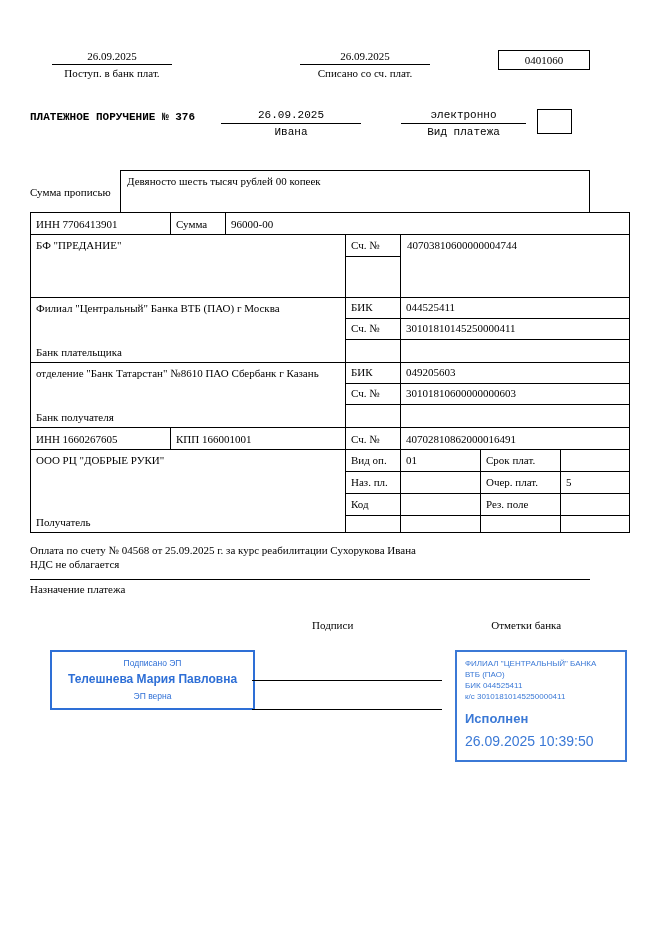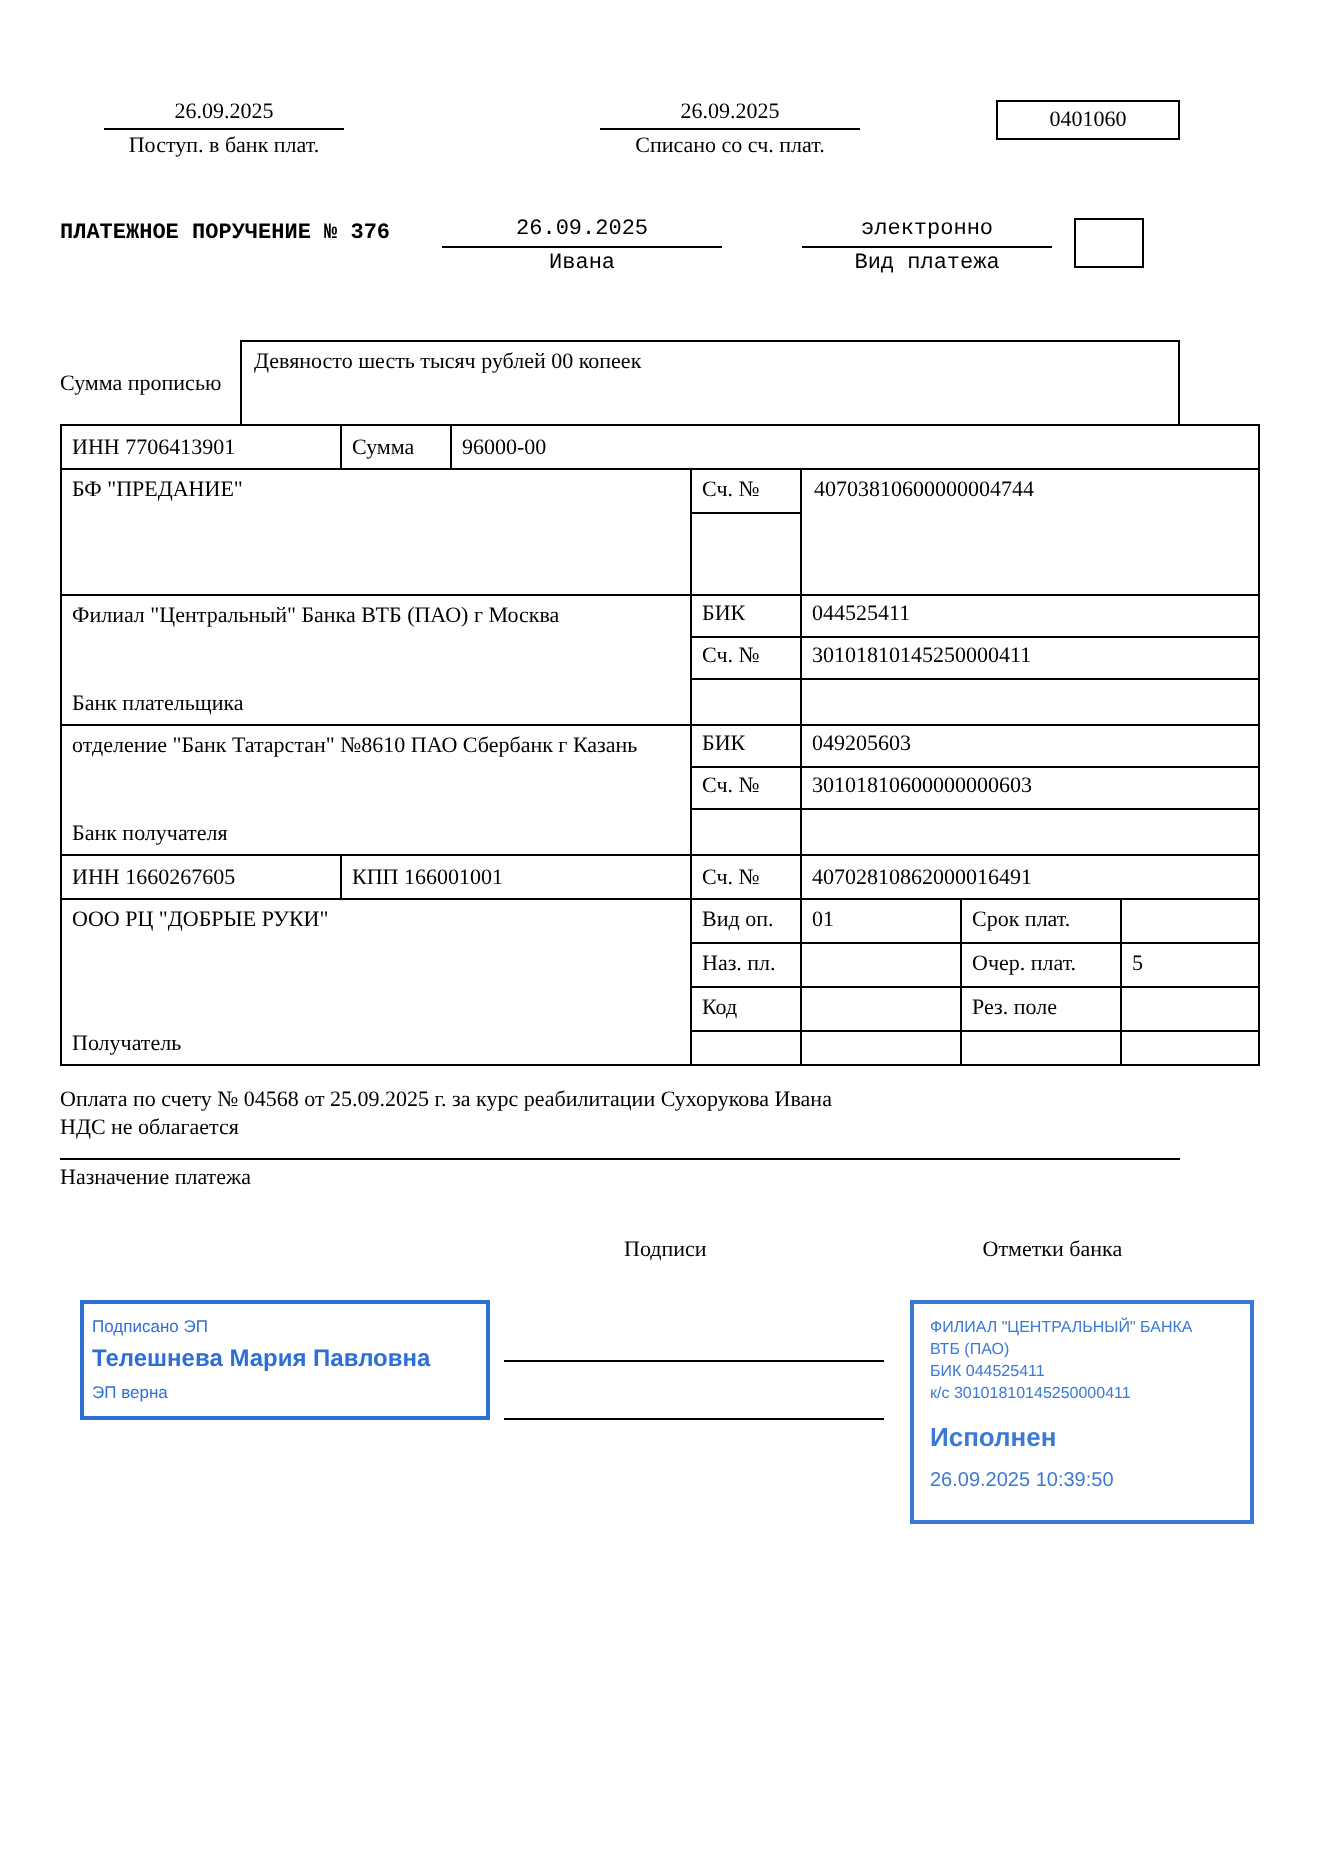--- a/index.html
+++ b/index.html
@@ -64,32 +64,32 @@
   .purpose-line { line-height:14px; }
   .purpose-label { padding-top:3px; }
 
   
   .footer-labels { display:flex; margin-top:24px;gap:20px; }
   .sig-label { margin-left:282px; }
   .marks-label { margin-left:118px; }
 
   .stamps { position:relative; height:230px; margin-top:6px;
     font-family:"Liberation Sans", sans-serif; }
-  .sig-stamp { position:absolute; left:10px; top:13px; width:205px; min-height:60px;
+  .sig-stamp { position:absolute; left:20px; top:13px; width:205px; min-height:60px;
     border:2px solid var(--stamp-blue,#2e6fd6); color:var(--stamp-blue,#2e6fd6);
-    text-align:left; padding:6px 4px; }
+    text-align:center; padding:6px 4px; }
   .sig-stamp .tiny { font-size:8.5px; }
   .sig-stamp .name { font-size:12px; font-weight:bold; margin:4px 0 5px; }
   .sig-line { position:absolute; left:222px; width:190px; border-bottom:1px solid #000; }
   .sig-line.l1 { top:43px; } .sig-line.l2 { top:72px; }
   .bank-stamp { position:absolute; left:425px; top:13px; width:172px; min-height:112px;
     border:2px solid var(--stamp-blue2,#3b79d6); color:var(--stamp-blue2,#3b79d6);
     padding:6px 8px; font-size:8px; line-height:11px; }
   .bank-stamp .status { font-size:13px; font-weight:bold; margin-top:9px; line-height:15px; }
-  .bank-stamp .dt { font-size:10px; margin-top:9px; line-height:12px; }
+  .bank-stamp .dt { font-size:14px; margin-top:9px; line-height:12px; }
 </style>
 </head>
 <body>
 
 <div class="page">
 
   <div class="top-row">
     <div class="date-block b1">
       <div class="u">26.09.2025</div>
       <div class="date-label">Поступ. в банк плат.</div>

